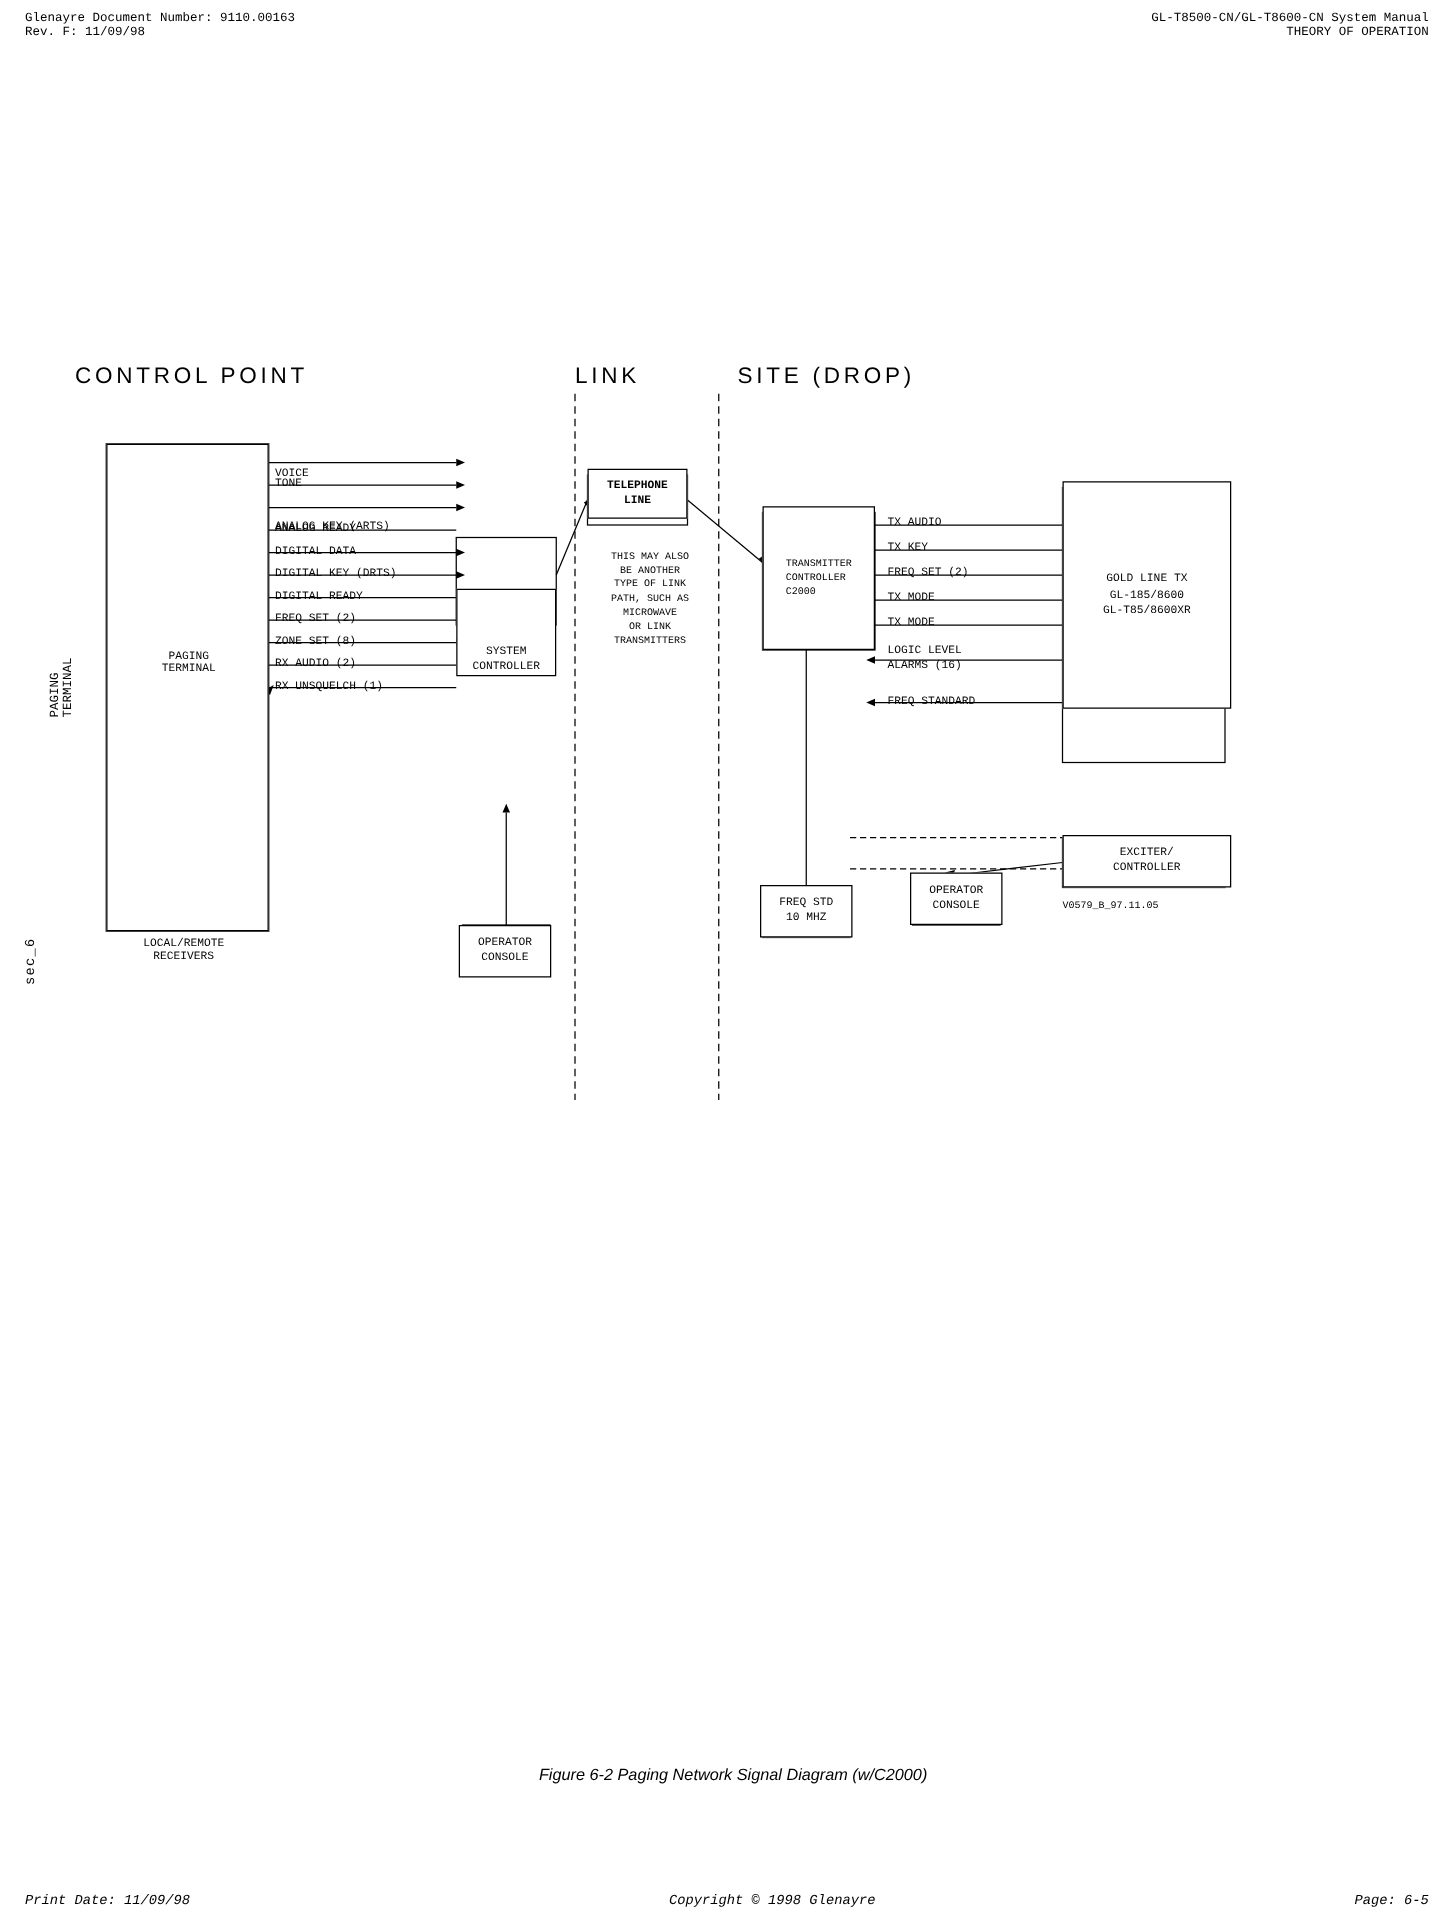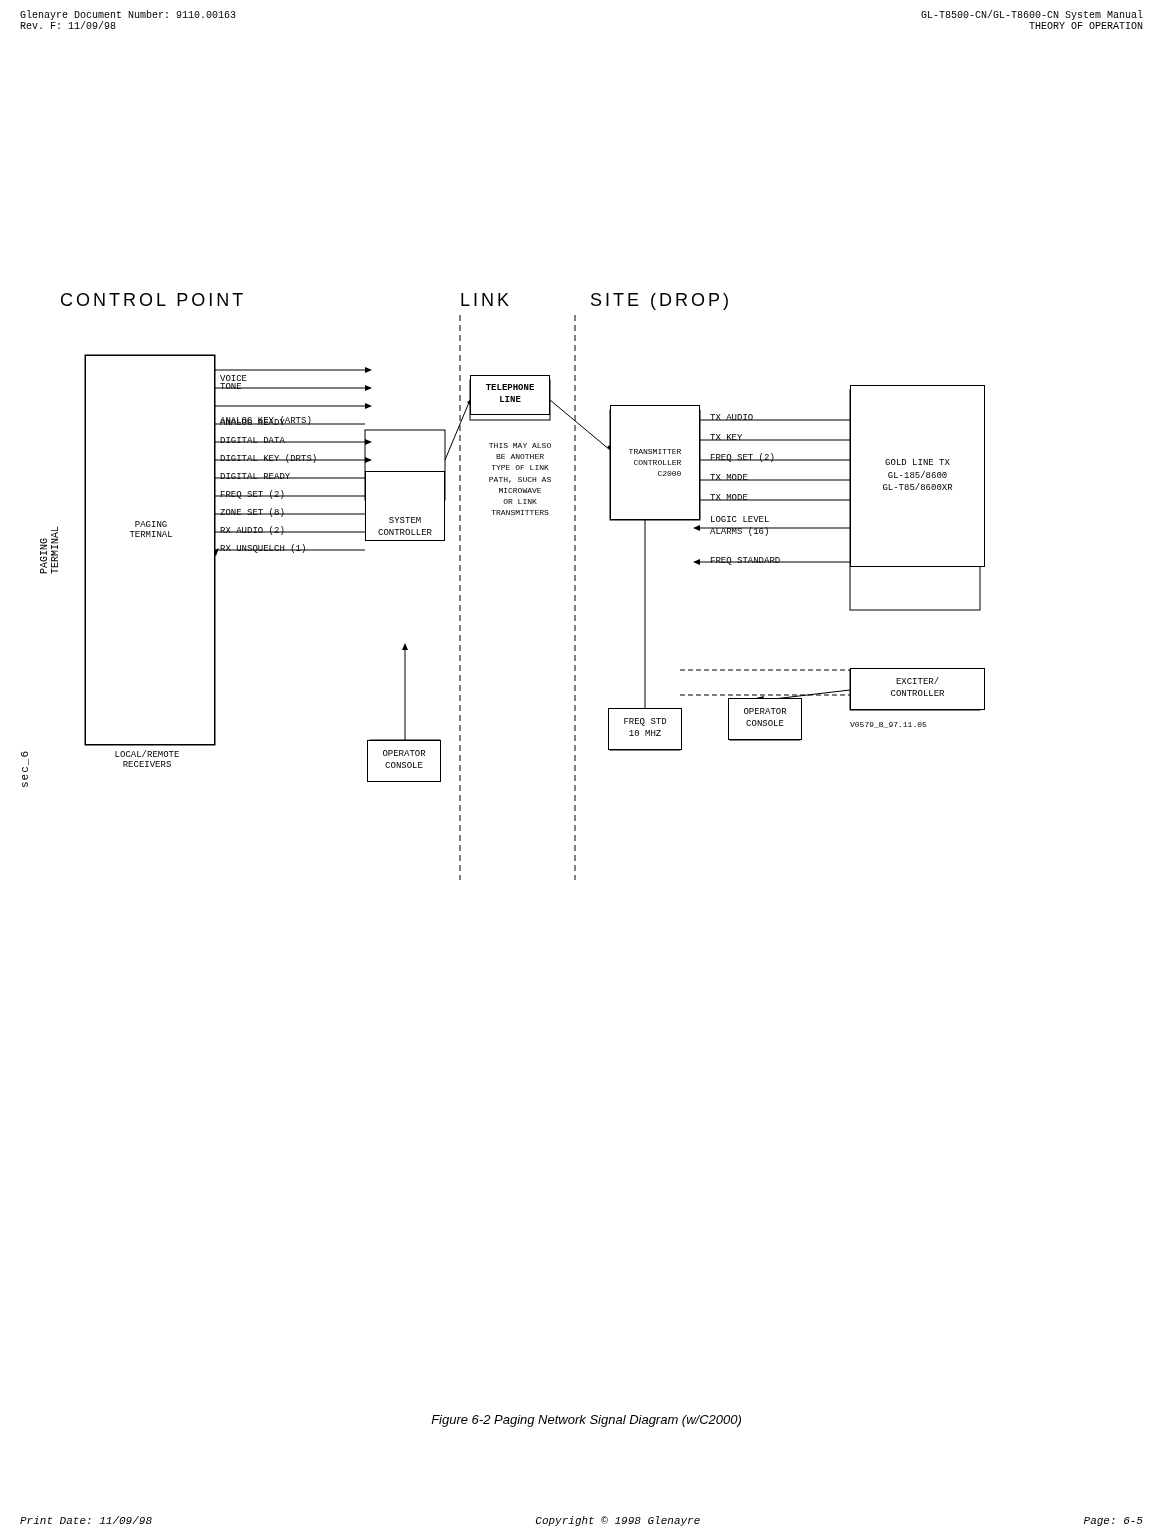--- a/index.html
+++ b/index.html
@@ -221,21 +221,21 @@
     <div style="font-size:9px; text-align:center; line-height:1.4;">SYSTEM<br>CONTROLLER</div>
   </div>
 
   <div class="box" style="left:440px; top:315px; width:80px; height:40px; display:flex; align-items:center; justify-content:center;">
     <div style="font-size:9px; text-align:center; line-height:1.3;font-weight:bold;">TELEPHONE<br>LINE</div>
   </div>
 
   <div style="position:absolute; left:440px; top:380px; width:100px; font-size:8px; line-height:1.4; text-align:center;">THIS MAY ALSO<br>BE ANOTHER<br>TYPE OF LINK<br>PATH, SUCH AS<br>MICROWAVE<br>OR LINK<br>TRANSMITTERS</div>
 
   <div class="box" style="left:580px; top:345px; width:90px; height:115px; display:flex; align-items:center; justify-content:center;">
-    <div style="font-size:8px; text-align:right; line-height:1.4;font-family:Liberation Mono, monospace;">TRANSMITTER<br>CONTROLLER<br>C2000</div>
+    <div style="font-size:8px; text-align:left; line-height:1.4;font-family:Liberation Mono, monospace;">TRANSMITTER<br>CONTROLLER<br>C2000</div>
   </div>
 
   <div style="position:absolute; left:680px; top:353px; font-size:9px; white-space:nowrap;">TX AUDIO</div>
   <div style="position:absolute; left:680px; top:373px; font-size:9px; white-space:nowrap;">TX KEY</div>
   <div style="position:absolute; left:680px; top:393px; font-size:9px; white-space:nowrap;">FREQ SET (2)</div>
   <div style="position:absolute; left:680px; top:413px; font-size:9px; white-space:nowrap;">TX MODE</div>
   <div style="position:absolute; left:680px; top:433px; font-size:9px; white-space:nowrap;">TX MODE</div>
   <div style="position:absolute; left:680px; top:455px; font-size:9px; white-space:nowrap; line-height:1.3;">LOGIC LEVEL<br>ALARMS (16)</div>
   <div style="position:absolute; left:680px; top:496px; font-size:9px; white-space:nowrap;">FREQ STANDARD</div>
 

